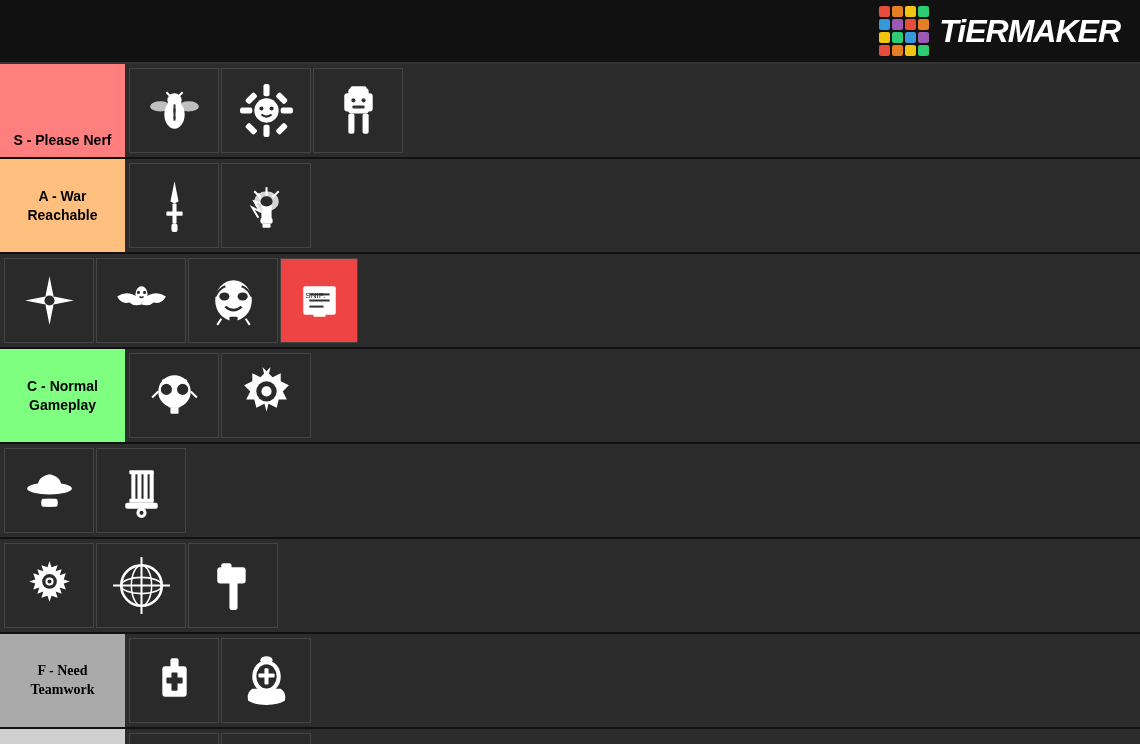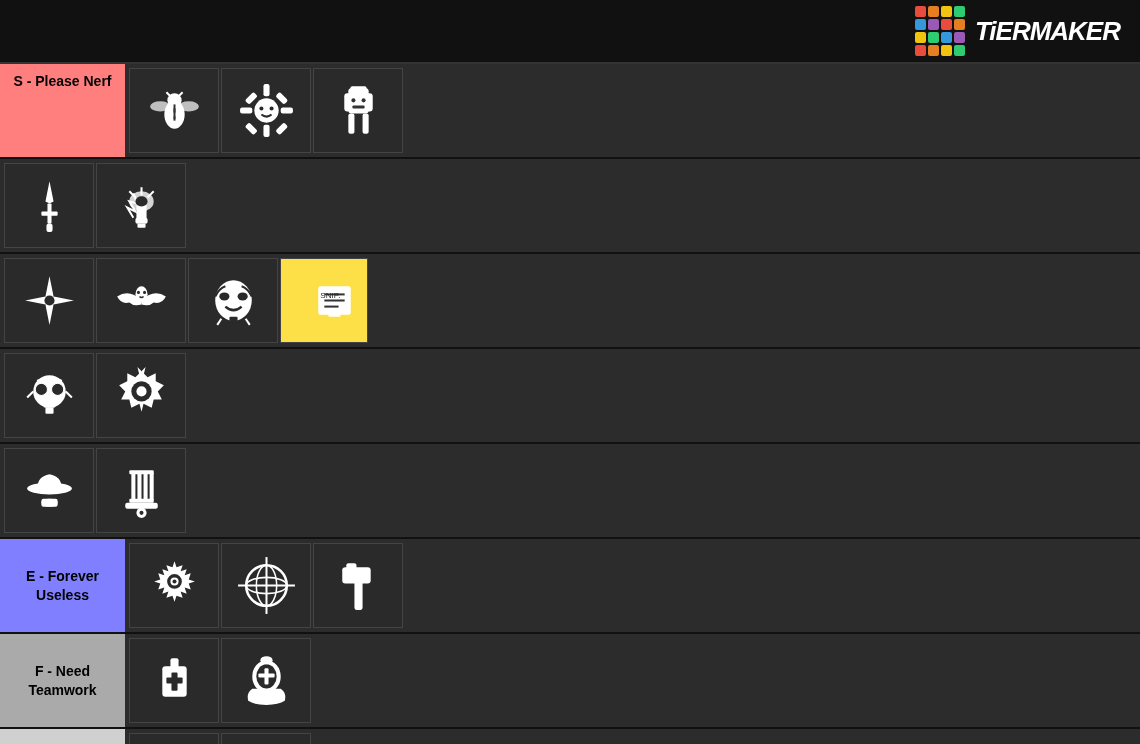--- a/index.html
+++ b/index.html
@@ -35,28 +35,28 @@
         <div style="background:#e67e22; border-radius:2px;"></div>
         <div style="background:#f1c40f; border-radius:2px;"></div>
         <div style="background:#2ecc71; border-radius:2px;"></div>
         <div style="background:#3498db; border-radius:2px;"></div>
         <div style="background:#9b59b6; border-radius:2px;"></div>
         <div style="background:#e74c3c; border-radius:2px;"></div>
         <div style="background:#e67e22; border-radius:2px;"></div>
         <div style="background:#f1c40f; border-radius:2px;"></div>
         <div style="background:#2ecc71; border-radius:2px;"></div>
       </div>
-      <span style="font-size:26px; font-weight:900; color:white; font-style:italic; font-family:'Arial Black', Arial, sans-serif; letter-spacing:-1px;">TiERMAKER</span>
+      <span style="font-size:32px; font-weight:900; color:white; font-style:italic; font-family:'Arial Black', Arial, sans-serif; letter-spacing:-1px;">TiERMAKER</span>
     </div>
   </div>
 
   <div>
 
     <div class="tier-row tier-s" style="display:flex; border-bottom:2px solid #111; min-height:93px;">
-      <div style="width:125px;min-width:125px;background:#ff7f7f;display:flex;align-items:flex-start;justify-content:center;text-align:center;font-size:14px;font-weight:bold;color:#000;padding:8px;line-height:1.3;">
+      <div style="width:125px;min-width:125px;background:#ff7f7f;display:flex;align-items:flex-end;justify-content:center;text-align:center;font-size:14px;font-weight:bold;color:#000;padding:8px;line-height:1.3;">
         <span>S - Please Nerf</span>
       </div>
       <div style="display:flex;flex-direction:row;align-items:center;background:#2c2c2c;padding:4px;gap:2px;flex:1;">
 
         <div style="width:90px;height:85px;background:#2a2a2a;border:1px solid #444;display:flex;align-items:center;justify-content:center;">
           <svg viewBox="0 0 64 64" fill="white" width="65" height="65">
             <ellipse cx="32" cy="36" rx="10" ry="14" fill="white"></ellipse>
             <ellipse cx="32" cy="22" rx="7" ry="7" fill="white"></ellipse>
             <ellipse cx="18" cy="28" rx="10" ry="5" fill="white" opacity="0.7"></ellipse>
             <ellipse cx="46" cy="28" rx="10" ry="5" fill="white" opacity="0.7"></ellipse>
@@ -96,20 +96,23 @@
             <rect x="24" y="8" width="16" height="6" rx="2" fill="white"></rect>
             <circle cx="27" cy="22" r="2" fill="#333"></circle>
             <circle cx="37" cy="22" r="2" fill="#333"></circle>
             <rect x="26" y="27" width="12" height="3" rx="1" fill="#333"></rect>
           </svg>
         </div>
       </div>
     </div>
 
     <div class="tier-row tier-a" style="display:flex; border-bottom:2px solid #111; min-height:93px;">
+      <div style="width:125px;min-width:125px;background:#ffbf7f;display:flex;align-items:center;justify-content:center;text-align:center;font-size:14px;font-weight:bold;color:#000;padding:8px;line-height:1.3;">
+        <span>A - War Reachable</span>
+      </div>
       <div style="display:flex;flex-direction:row;align-items:center;background:#2c2c2c;padding:4px;gap:2px;flex:1;">
 
         <div style="width:90px;height:85px;background:#2a2a2a;border:1px solid #444;display:flex;align-items:center;justify-content:center;">
           <svg viewBox="0 0 64 64" fill="white" width="65" height="65">
             <path d="M32 8 L36 28 L32 30 L28 28 Z" fill="white"></path>
             <rect x="30" y="30" width="4" height="20" rx="1" fill="white"></rect>
             <rect x="24" y="38" width="16" height="4" rx="1" fill="white"></rect>
             <rect x="29" y="50" width="6" height="8" rx="2" fill="white"></rect>
           </svg>
         </div>
@@ -162,34 +165,37 @@
             <ellipse cx="41" cy="28" rx="5" ry="4" fill="#2a2a2a"></ellipse>
             <path d="M24 38 Q32 45 40 38" stroke="#2a2a2a" stroke-width="2.5" fill="none"></path>
             <path d="M14 28 Q18 20 24 18" stroke="#2a2a2a" stroke-width="2" fill="none"></path>
             <path d="M50 28 Q46 20 40 18" stroke="#2a2a2a" stroke-width="2" fill="none"></path>
             <rect x="28" y="48" width="8" height="6" rx="1" fill="#2a2a2a"></rect>
             <line x1="20" y1="50" x2="16" y2="56" stroke="white" stroke-width="2"></line>
             <line x1="44" y1="50" x2="48" y2="56" stroke="white" stroke-width="2"></line>
           </svg>
         </div>
 
-        <div style="width:88px;height:85px;background:#fde047;border:1px solid #444;display:flex;align-items:center;justify-content:flex-end;">
+        <div style="width:78px;height:85px;background:#ef4444;border:1px solid #444;display:flex;align-items:center;justify-content:center;">
           <svg viewBox="0 0 64 64" fill="white" width="65" height="65">
             <rect x="16" y="18" width="32" height="28" rx="2" fill="white"></rect>
             <line x1="22" y1="26" x2="42" y2="26" stroke="#333" stroke-width="2"></line>
             <line x1="22" y1="32" x2="42" y2="32" stroke="#333" stroke-width="2"></line>
             <line x1="22" y1="38" x2="36" y2="38" stroke="#333" stroke-width="2"></line>
             <rect x="26" y="44" width="12" height="4" rx="1" fill="white"></rect>
             <text x="18" y="30" font-size="8" fill="#2a2a2a" font-family="Arial">SNIP.</text>
           </svg>
         </div>
       </div>
     </div>
 
     <div class="tier-row tier-c" style="display:flex; border-bottom:2px solid #111; min-height:93px;">
+      <div style="width:125px;min-width:125px;background:#7fff7f;display:flex;align-items:center;justify-content:center;text-align:center;font-size:14px;font-weight:bold;color:#000;padding:8px;line-height:1.3;">
+        <span>C - Normal Gameplay</span>
+      </div>
       <div style="display:flex;flex-direction:row;align-items:center;background:#2c2c2c;padding:4px;gap:2px;flex:1;">
 
         <div style="width:90px;height:85px;background:#2a2a2a;border:1px solid #444;display:flex;align-items:center;justify-content:center;">
           <svg viewBox="0 0 64 64" fill="white" width="65" height="65">
             <ellipse cx="32" cy="28" rx="16" ry="16" fill="white"></ellipse>
             <ellipse cx="24" cy="26" rx="6" ry="6" fill="#2a2a2a" stroke="white" stroke-width="1"></ellipse>
             <ellipse cx="40" cy="26" rx="6" ry="6" fill="#2a2a2a" stroke="white" stroke-width="1"></ellipse>
             <rect x="26" y="36" width="12" height="8" rx="2" fill="white"></rect>
             <rect x="28" y="44" width="8" height="6" rx="1" fill="white"></rect>
             <line x1="16" y1="28" x2="10" y2="34" stroke="white" stroke-width="2"></line>
@@ -232,23 +238,20 @@
             <rect x="20" y="40" width="24" height="4" rx="1" fill="white"></rect>
             <rect x="16" y="44" width="32" height="6" rx="2" fill="white"></rect>
             <circle cx="32" cy="54" r="5" fill="white"></circle>
             <circle cx="32" cy="54" r="2" fill="#2a2a2a"></circle>
           </svg>
         </div>
       </div>
     </div>
 
     <div class="tier-row tier-e" style="display:flex; border-bottom:2px solid #111; min-height:93px;">
-      <div style="width:125px;min-width:125px;background:#7f7fff;display:flex;align-items:center;justify-content:center;text-align:center;font-size:14px;font-weight:bold;color:#000;padding:8px;line-height:1.3;">
-        <span>E - Forever Useless</span>
-      </div>
       <div style="display:flex;flex-direction:row;align-items:center;background:#2c2c2c;padding:4px;gap:2px;flex:1;">
 
         <div style="width:90px;height:85px;background:#2a2a2a;border:1px solid #444;display:flex;align-items:center;justify-content:center;">
           <svg viewBox="0 0 64 64" fill="white" width="65" height="65">
             <path d="M32 8 L34 14 L40 12 L38 18 L44 16 L42 22 L48 20 L46 26 L52 28 L46 30 L48 36 L42 34 L44 40 L38 38 L40 44 L34 42 L32 48 L30 42 L24 44 L26 38 L20 40 L22 34 L16 36 L18 30 L12 28 L18 26 L16 20 L22 22 L20 16 L26 18 L24 12 L30 14 Z" fill="white"></path>
             <circle cx="32" cy="28" r="8" fill="#2a2a2a" stroke="white" stroke-width="1.5"></circle>
             <circle cx="32" cy="28" r="4" fill="white"></circle>
             <circle cx="32" cy="28" r="2" fill="#2a2a2a"></circle>
           </svg>
         </div>
@@ -272,21 +275,21 @@
           <svg viewBox="0 0 64 64" fill="white" width="65" height="65">
             <rect x="28" y="24" width="8" height="32" rx="2" fill="white"></rect>
             <rect x="16" y="14" width="28" height="16" rx="3" fill="white"></rect>
             <rect x="20" y="10" width="10" height="8" rx="2" fill="white"></rect>
           </svg>
         </div>
       </div>
     </div>
 
     <div class="tier-row tier-f" style="display:flex; border-bottom:2px solid #111; min-height:93px;">
-      <div style="width:125px;min-width:125px;background:#aaaaaa;display:flex;align-items:center;justify-content:center;text-align:center;font-size:14px;font-weight:bold;color:#000;padding:8px;line-height:1.3;">
+      <div style="width:125px;min-width:125px;background:#aaaaaa;display:flex;align-items:center;justify-content:center;text-align:center;font-size:14px;font-weight:bold;color:#000;padding:8px;line-height:1.3;font-family:Liberation Serif, serif;">
         <span>F - Need Teamwork</span>
       </div>
       <div style="display:flex;flex-direction:row;align-items:center;background:#2c2c2c;padding:4px;gap:2px;flex:1;">
 
         <div style="width:90px;height:85px;background:#2a2a2a;border:1px solid #444;display:flex;align-items:center;justify-content:center;">
           <svg viewBox="0 0 64 64" fill="white" width="65" height="65">
             <rect x="20" y="18" width="24" height="30" rx="3" fill="white"></rect>
             <rect x="28" y="10" width="8" height="12" rx="2" fill="white"></rect>
 
             <rect x="29" y="24" width="6" height="18" rx="1" fill="#2a2a2a"></rect>

